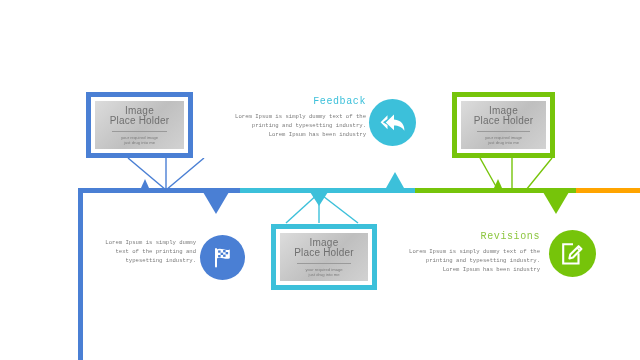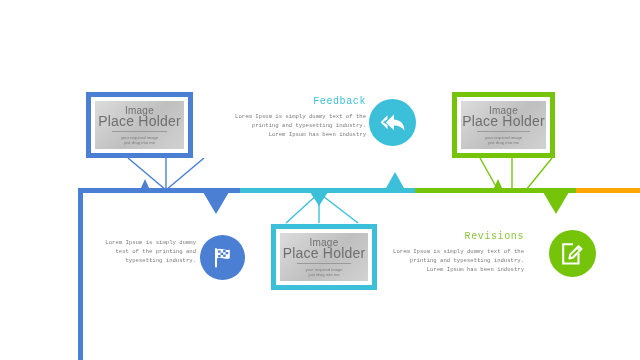--- a/index.html
+++ b/index.html
@@ -94,21 +94,21 @@
     align-items: center;
     justify-content: center;
   }
   .ph-title {
     font-size: 10px;
     color: #6f6f6f;
     line-height: 11px;
     letter-spacing: .2px;
   }
   .ph-sub {
-    font-size: 14px;
+    font-size: 10px;
     color: #6f6f6f;
     line-height: 10px;
     letter-spacing: .2px;
     margin-bottom: 2px;
   }
   .ph-rule {
     width: 62%;
     height: 1px;
     background: #9a9a9a;
     margin: 3px 0 3px 0;
@@ -228,21 +228,21 @@
     </div>
   </div>
 
   <div class="icon-circle c-cyan" style="left:369px; top:99px; width:47px; height:47px;">
     <svg width="30" height="26" viewBox="0 0 30 26">
       <path d="M9.5 5.2 L2.6 12.2 L9.5 19.2 L9.5 15.0 L4.9 12.2 L9.5 9.0 Z" fill="#ffffff"></path>
       <path d="M16.0 4.6 L7.8 12.4 L16.0 20.2 L16.0 15.6 C20.4 15.6 24.0 17.0 26.4 20.8 C26.6 15.0 23.6 10.0 16.0 9.4 Z" fill="#ffffff"></path>
     </svg>
   </div>
 
-  <div class="text-block ta-right" style="left:376px; top:231px; width:148px;">
+  <div class="text-block ta-right" style="left:392px; top:231px; width:148px;">
     <div class="block-title t-green">Revisions</div>
     <div class="block-body" style="margin-top:5px;">
       <div>Lorem Ipsum is simply dummy text of the</div>
       <div>printing and typesetting industry.</div>
       <div>Lorem Ipsum has been industry</div>
     </div>
   </div>
 
   <div class="icon-circle c-green" style="left:549px; top:230px; width:47px; height:47px;">
     <svg width="27" height="27" viewBox="0 0 27 27">

